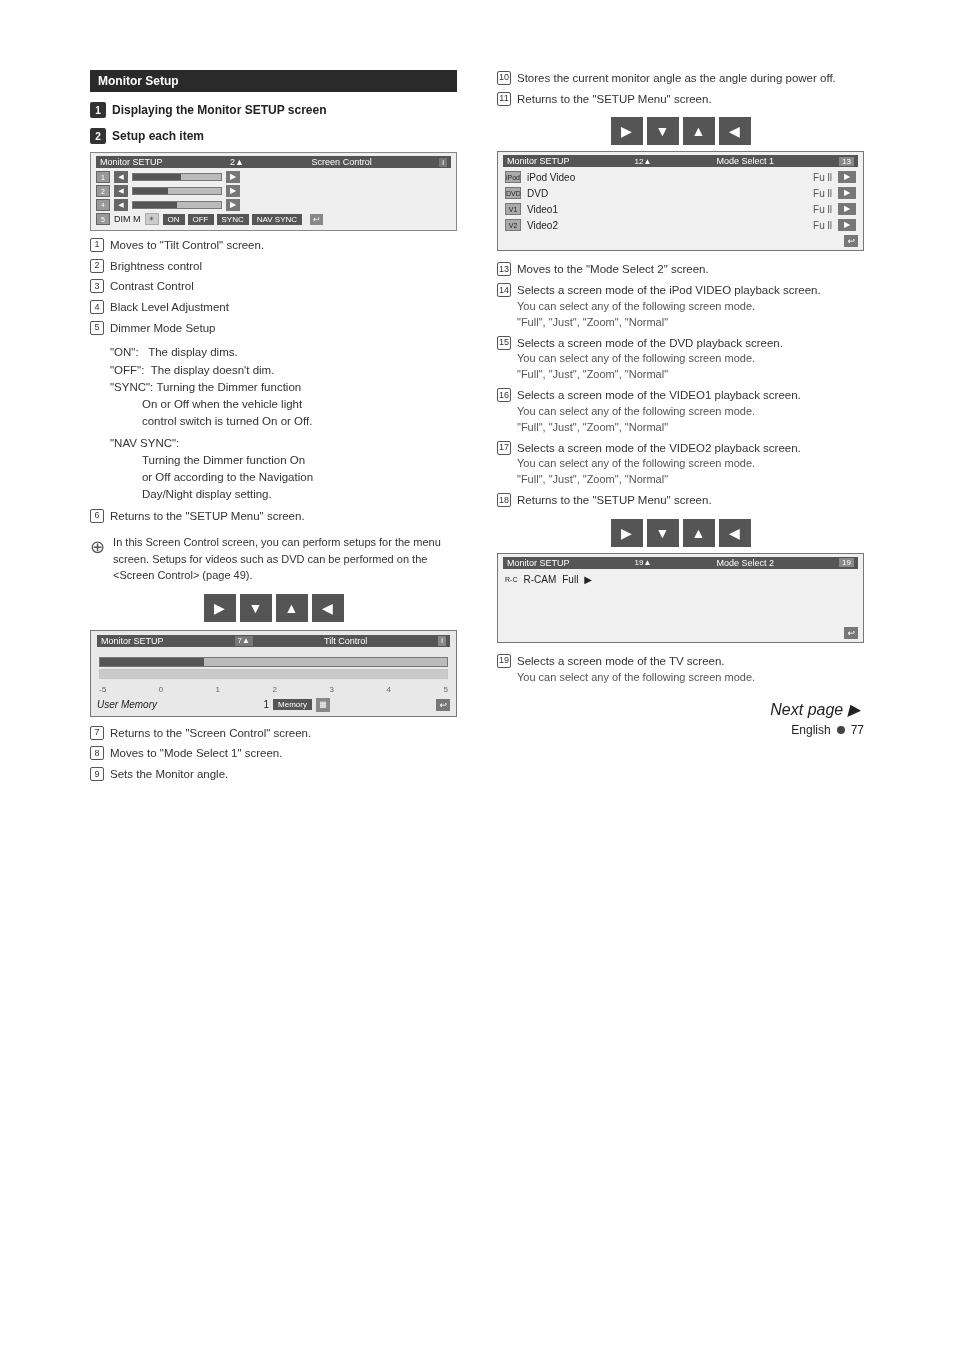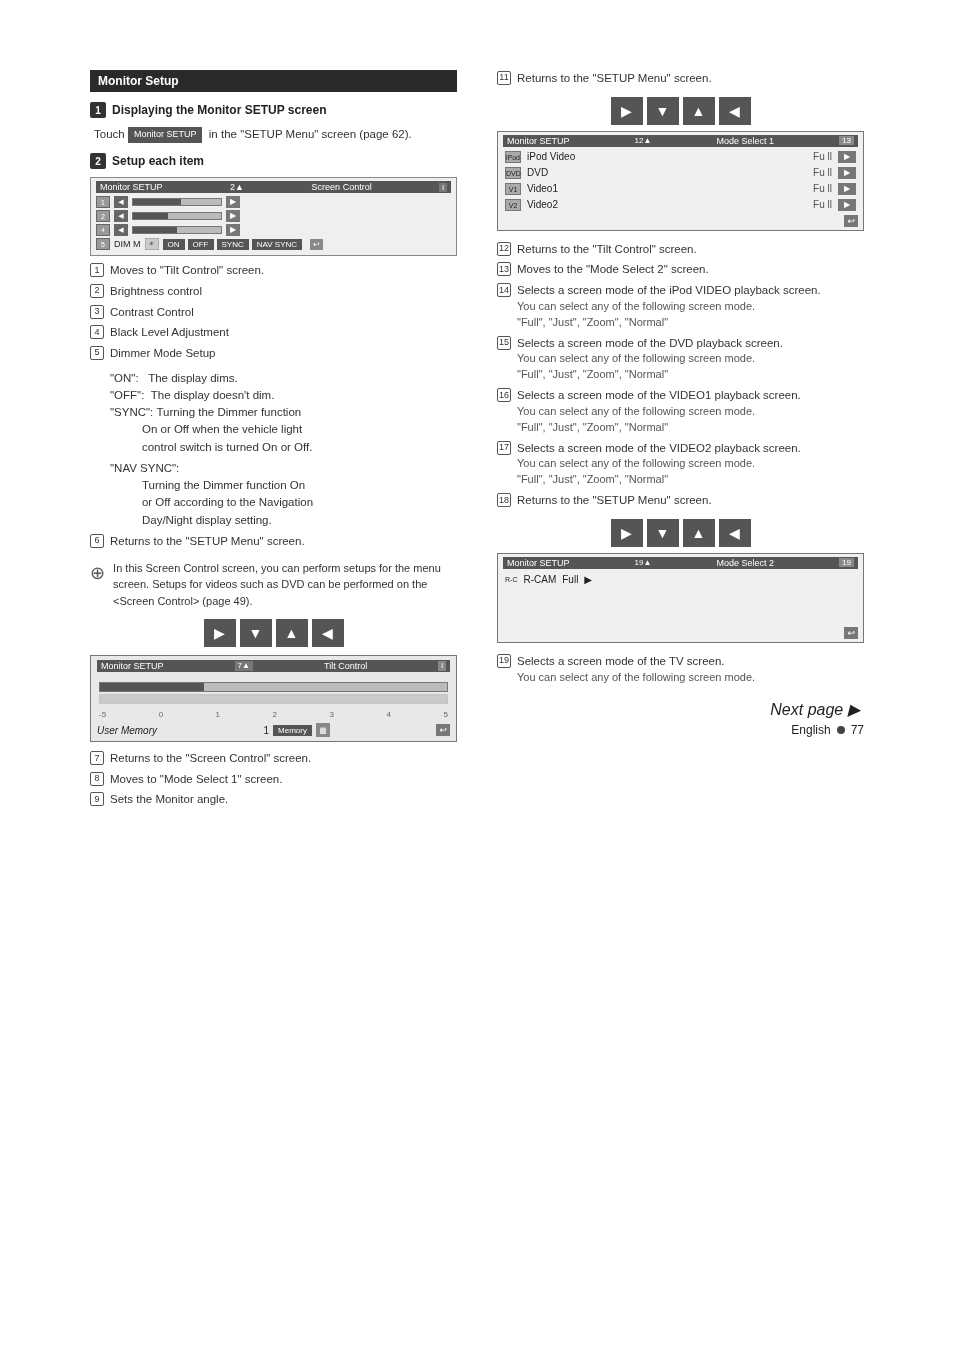--- a/index.html
+++ b/index.html
@@ -478,24 +478,20 @@
 
     <div class="col-left">
 
       <div class="section-header">Monitor Setup</div>
 
 
       <div class="num-heading">
         <span class="num-badge">1</span>
         <span>Displaying the Monitor SETUP screen</span>
       </div>
-      <p class="body-text">
-        Touch <span class="monitor-setup-label">Monitor SETUP</span>
-        &nbsp;in the "SETUP Menu" screen (page 62).
-      </p>
 
       <div class="num-heading">
         <span class="num-badge">2</span>
         <span>Setup each item</span>
       </div>
 
       <div class="screen-control-screen">
         <div class="sc-header">
           <span>Monitor SETUP</span>
           <span>2▲</span>
@@ -637,20 +633,24 @@
           <span>Sets the Monitor angle.</span>
         </li>
       </ul>
 
     </div>
 
     <div class="col-right">
 
       <ul class="num-list" style="margin-top:0;">
         <li>
+          <span class="circle-num">10</span>
+          <span>Stores the current monitor angle as the angle during power off.</span>
+        </li>
+        <li>
           <span class="circle-num">11</span>
           <span>Returns to the "SETUP Menu" screen.</span>
         </li>
       </ul>
 
       <div class="nav-arrows">
         <button class="nav-arrow-btn">▶</button>
         <button class="nav-arrow-btn">▼</button>
         <button class="nav-arrow-btn">▲</button>
         <button class="nav-arrow-btn">◀</button>
@@ -691,24 +691,20 @@
           <span class="ms-mode">Fu ll</span>
           <span class="ms-arrow">▶</span>
         </div>
         <div style="display:flex;justify-content:flex-end;margin-top:3px;">
           <span style="background:#777;color:#fff;font-size:9px;padding:1px 3px;">↩</span>
         </div>
       </div>
 
       <ul class="num-list">
         <li>
-          <span class="circle-num">12</span>
-          <span>Returns to the "Tilt Control" screen.</span>
-        </li>
-        <li>
           <span class="circle-num">13</span>
           <span>Moves to the "Mode Select 2" screen.</span>
         </li>
         <li>
           <span class="circle-num">14</span>
           <div>
             <div>Selects a screen mode of the iPod VIDEO playback screen.</div>
             <div style="font-size:11px;color:#555;">You can select any of the following screen mode.</div>
             <div style="font-size:11px;color:#555;">"Full", "Just", "Zoom", "Normal"</div>
           </div>

